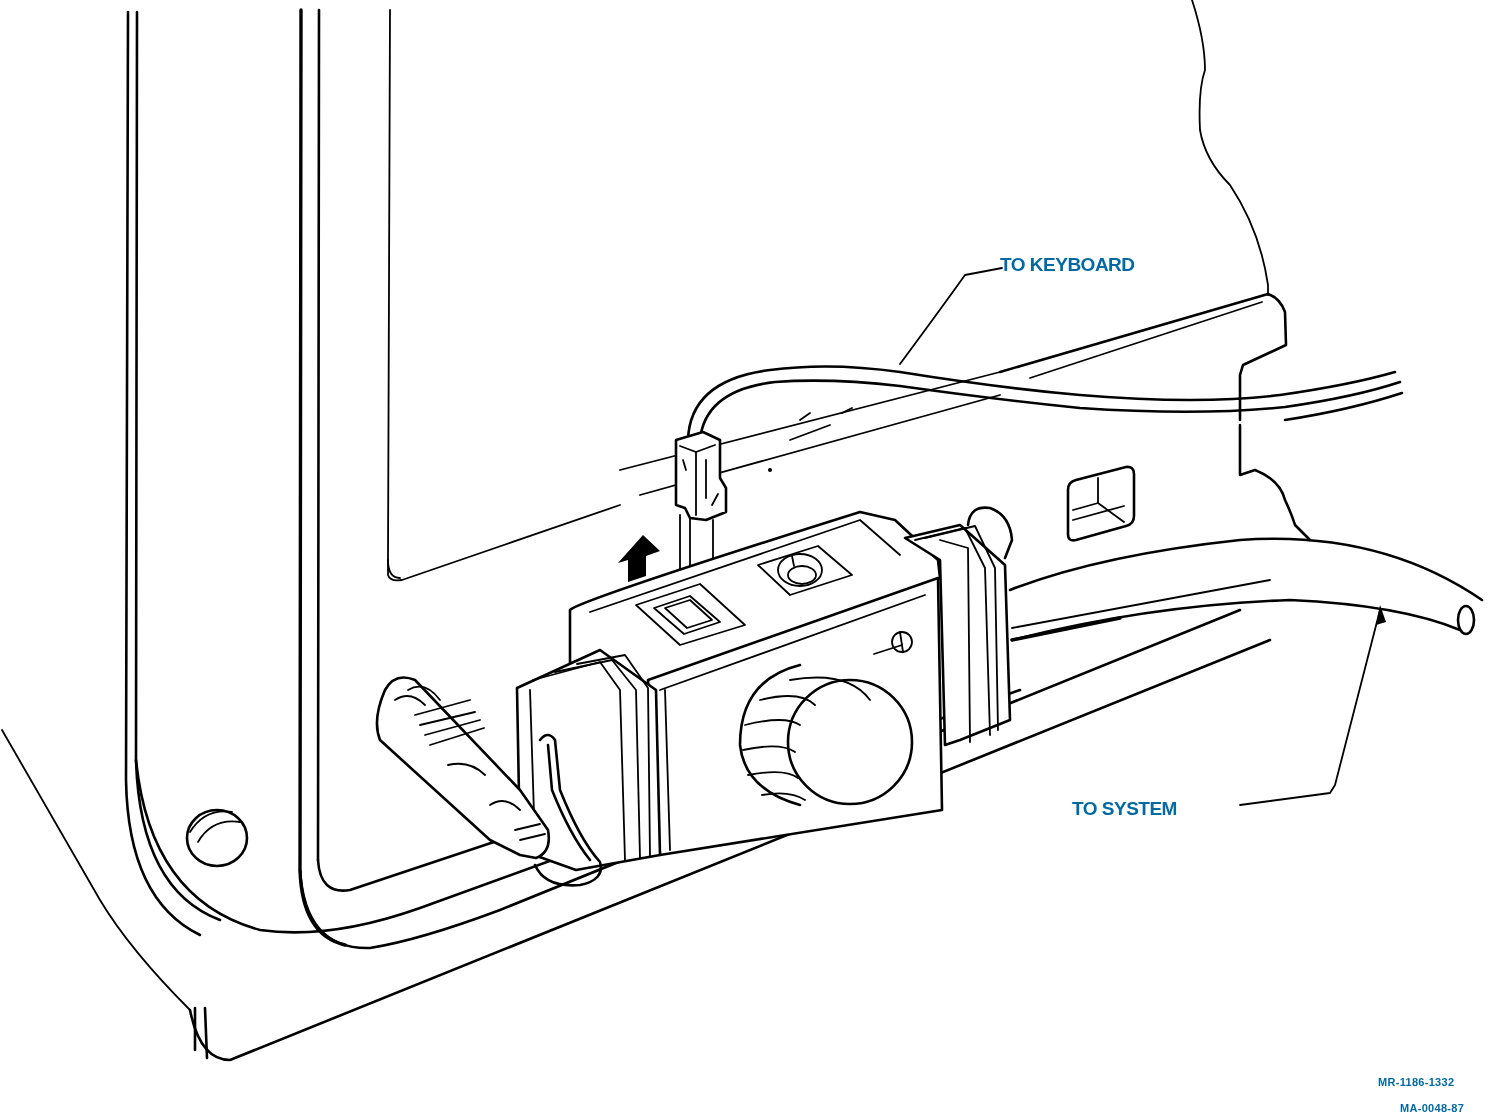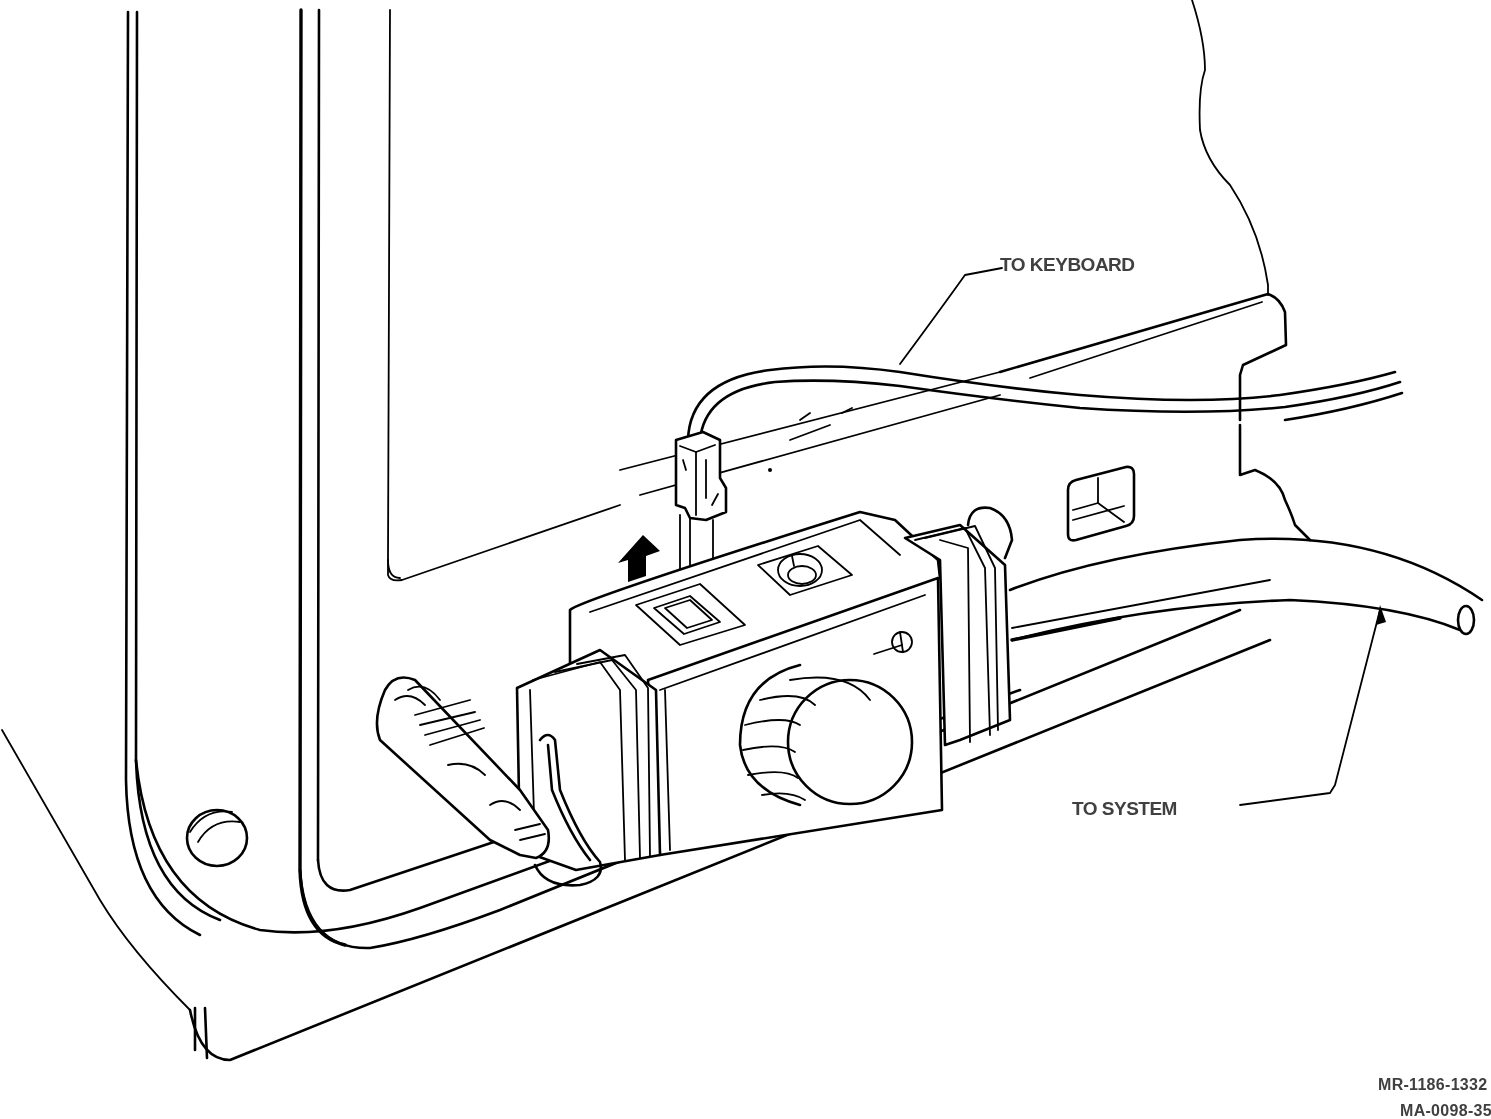--- a/index.html
+++ b/index.html
@@ -5,24 +5,24 @@
     html, body { margin: 0; padding: 0; background: #ffffff; }
     body { width: 1491px; height: 1119px; overflow: hidden; position: relative; }
     #figure { position: absolute; left: 0; top: 0; width: 1491px; height: 1119px; }
     .ln { fill: none; stroke: #000; stroke-width: 2.6; stroke-linecap: round; stroke-linejoin: round; }
     .lt { fill: none; stroke: #000; stroke-width: 1.8; stroke-linecap: round; stroke-linejoin: round; }
     .lk { fill: none; stroke: #000; stroke-width: 3.4; stroke-linecap: round; stroke-linejoin: round; }
     .wf { fill: #fff; stroke: #000; stroke-width: 2.6; stroke-linejoin: round; }
     .bk { fill: #000; stroke: none; }
     .label {
       position: absolute; font-family: "Liberation Sans", sans-serif; font-weight: bold;
-      color: #404040; white-space: nowrap; letter-spacing: -0.5px;
+      color: #0369a1; white-space: nowrap; letter-spacing: -0.5px;
     }
     .callout { font-size: 19px; }
-    .ref { font-size: 16px; letter-spacing: 0.3px; text-align: center; }
+    .ref { font-size: 11px; letter-spacing: 0.3px; text-align: center; }
   </style>
 </head>
 <body>
 
 <svg id="figure" viewBox="0 0 1491 1119" xmlns="http://www.w3.org/2000/svg">
 
   <g>
 
     <path class="ln" d="M128 12 L126 780 Q128 900 200 935"></path>
     <path class="ln" d="M137 12 L136 760 Q140 890 220 920"></path>
@@ -169,13 +169,13 @@
     <path class="lt" d="M900 364 Q940 310 965 275 L1002 268"></path>
     <path class="lt" d="M1240 805 L1330 793 L1335 785 L1380 610"></path>
     <path class="bk" d="M1380 605 L1376 625 L1386 622 Z"></path>
   </g>
 </svg>
 
 <div class="label callout" style="left:1000px; top:254px;">TO KEYBOARD</div>
 <div class="label callout" style="left:1072px; top:798px;">TO SYSTEM</div>
 
 <div class="label ref" style="left:1378px; top:1076px;">MR-1186-1332</div>
-<div class="label ref" style="left:1400px; top:1102px;">MA-0098-35</div>
+<div class="label ref" style="left:1400px; top:1102px;">MA-0048-87</div>
 
 </body></html>

